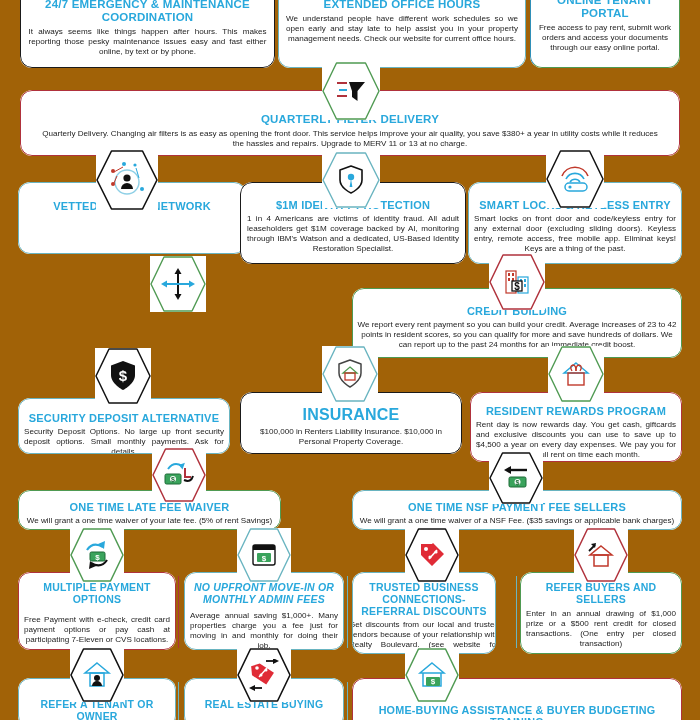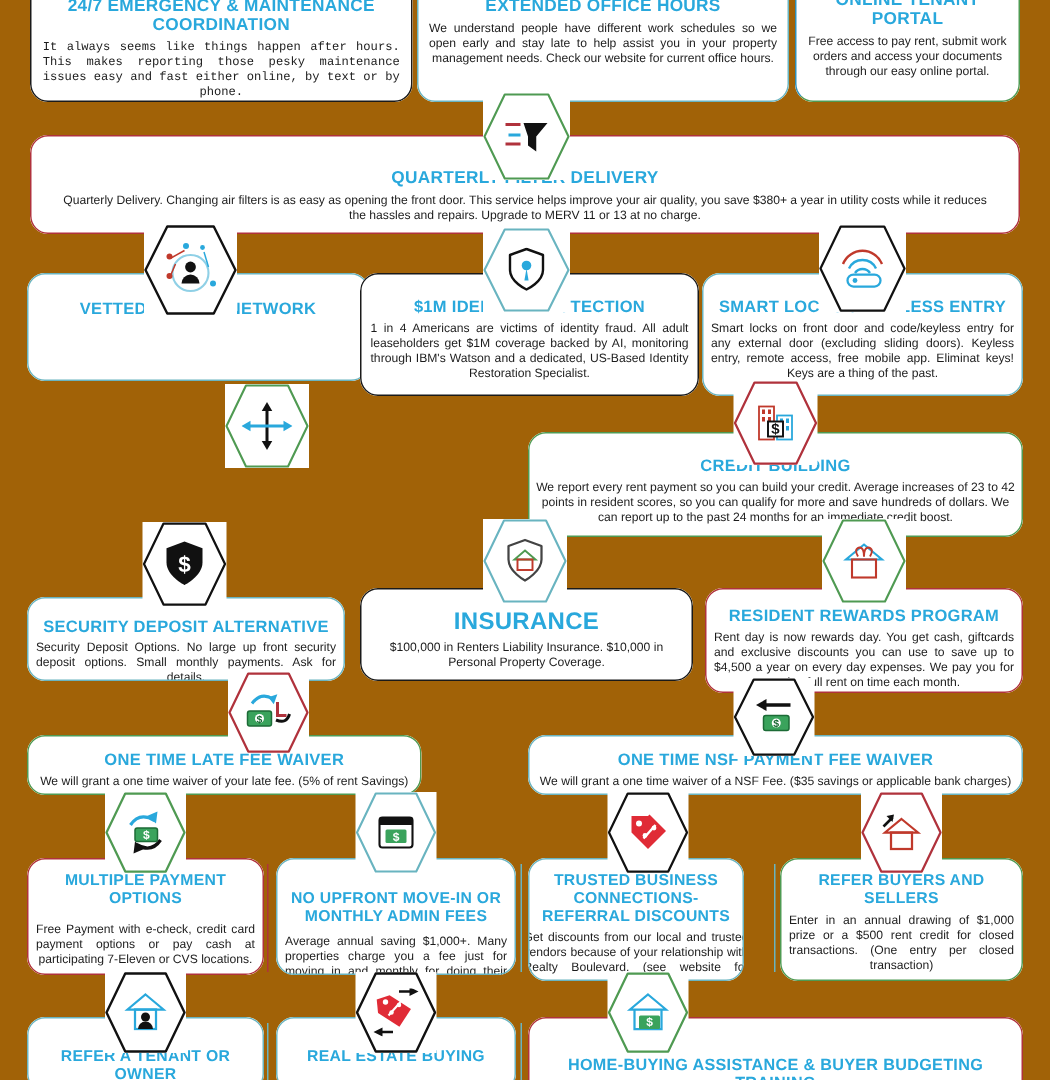--- a/index.html
+++ b/index.html
@@ -88,21 +88,21 @@
 <div id="stage">
 
   <svg class="conn" width="700" height="720" style="left:0;top:0;">
     <g stroke-width="1.3" fill="none">
       <line x1="20" y1="92" x2="680" y2="92" stroke="#b0323c" opacity="0"></line>
     </g>
   </svg>
 
   <div class="card split just" style="left:20px; top:-36px; width:255px; height:104px; --ct:#1a1a1a;--cr:#1a1a1a;--cb:#1a1a1a;--cl:#1a1a1a;">
     <div class="ttl" style="font-size:11.5px; margin-top:30px;">24/7 EMERGENCY &amp; MAINTENANCE COORDINATION</div>
-    <div class="bdy" style="font-size:8.1px; width:238px;font-family:Liberation Mono, monospace;">It always seems like things happen after hours. This makes reporting those pesky maintenance issues easy and fast either online, by text or by phone.</div>
+    <div class="bdy" style="font-size:8.1px; width:238px;">It always seems like things happen after hours. This makes reporting those pesky maintenance issues easy and fast either online, by text or by phone.</div>
   </div>
 
   <div class="card split just" style="left:278px; top:-36px; width:248px; height:104px; --ct:#69b4c0;--cr:#69b4c0;--cb:#69b4c0;--cl:#69b4c0;">
     <div class="ttl" style="font-size:11.5px; margin-top:30px;">EXTENDED OFFICE HOURS</div>
     <div class="bdy" style="font-size:8.1px; width:232px;">We understand people have different work schedules so we open early and stay late to help assist you in your property management needs. Check our website for current office hours.</div>
   </div>
 
   <div class="card split" style="left:530px; top:-36px; width:150px; height:104px; --ct:#b0323c;--cr:#4f9a52;--cb:#4f9a52;--cl:#2f8fb8;">
     <div class="ttl" style="font-size:11.5px; margin-top:26px;">ONLINE TENANT PORTAL</div>
     <div class="bdy" style="font-size:8.1px; width:138px;">Free access to pay rent, submit work orders and access your documents through our easy online portal.</div>
@@ -308,21 +308,21 @@
         <rect x="2" y="14" width="16" height="10" rx="1.5" fill="#3aa35c" stroke="#1c6b36" stroke-width="1"></rect>
         <circle cx="10" cy="19" r="3" fill="#fff"></circle>
         <text x="10" y="22" font-size="7" font-family="Liberation Sans, sans-serif" font-weight="bold" text-anchor="middle" fill="#1c6b36">$</text>
         <path d="M22 8 v9 h6" fill="none" stroke="#b0323c" stroke-width="2"></path>
         <path d="M21 20 q7 3 9 -4" fill="none" stroke="#111" stroke-width="2"></path>
       </svg>
     </span>
   </div>
 
   <div class="card split" style="left:352px; top:490px; width:330px; height:40px; --ct:#69b4c0;--cr:#69b4c0;--cb:#69b4c0;--cl:#69b4c0;">
-    <div class="ttl" style="font-size:11px; margin-top:7px;">ONE TIME NSF PAYMENT FEE WAIVER</div>
+    <div class="ttl" style="font-size:11px; margin-top:7px;">ONE TIME NSF PAYMENT FEE SELLERS</div>
     <div class="bdy" style="font-size:8.1px; width:320px;">We will grant a one time waiver of a NSF Fee. ($35 savings or applicable bank charges)</div>
   </div>
 
   <div class="hex" style="left:489px; top:452px; width:54px; height:52px;">
     <svg class="hexshape" viewBox="0 0 54 52">
       <polygon points="13.5,1 40.5,1 53,26 40.5,51 13.5,51 1,26" fill="#fff" stroke="#111" stroke-width="1.5" stroke-linejoin="round"></polygon>
     </svg>
     <span class="glyph">
       <svg width="30" height="24" viewBox="0 0 30 24">
         <path d="M26 4 H8" fill="none" stroke="#111" stroke-width="2.4"></path>
@@ -349,21 +349,21 @@
         <polygon points="24,1 17,4 23,9" fill="#29a8dc"></polygon>
         <path d="M26 20 q-6 9 -16 3" fill="none" stroke="#111" stroke-width="2.2"></path>
         <polygon points="8,29 15,26 9,21" fill="#111"></polygon>
         <rect x="9" y="12" width="15" height="9" rx="1.5" fill="#3aa35c" stroke="#1c6b36" stroke-width="1"></rect>
         <text x="16.5" y="19.5" font-size="8" font-family="Liberation Sans, sans-serif" font-weight="bold" text-anchor="middle" fill="#fff">$</text>
       </svg>
     </span>
   </div>
 
   <div class="card split just" style="left:184px; top:572px; width:160px; height:78px; --ct:#69b4c0;--cr:#69b4c0;--cb:#69b4c0;--cl:#69b4c0;">
-    <div class="ttl" style="font-size:10.5px; margin-top:18px;">NO UPFRONT MOVE-IN OR MONTHLY ADMIN FEES</div>
+    <div class="ttl" style="font-size:10.5px; margin-top:6px;font-style:italic;">NO UPFRONT MOVE-IN OR MONTHLY ADMIN FEES</div>
     <div class="bdy" style="font-size:8.1px; width:148px; margin-top:5px;">Average annual saving $1,000+. Many properties charge you a fee just for moving in and monthly for doing their job.</div>
   </div>
 
   <div class="hex" style="left:237px; top:528px; width:54px; height:54px;">
     <svg class="hexshape" viewBox="0 0 54 54">
       <polygon points="13.5,1 40.5,1 53,27 40.5,53 13.5,53 1,27" fill="#fff" stroke="#69b4c0" stroke-width="1.4" stroke-linejoin="round"></polygon>
     </svg>
     <span class="glyph">
       <svg width="28" height="28" viewBox="0 0 28 28">
         <rect x="3" y="4" width="22" height="20" rx="2" fill="none" stroke="#111" stroke-width="1.4"></rect>

